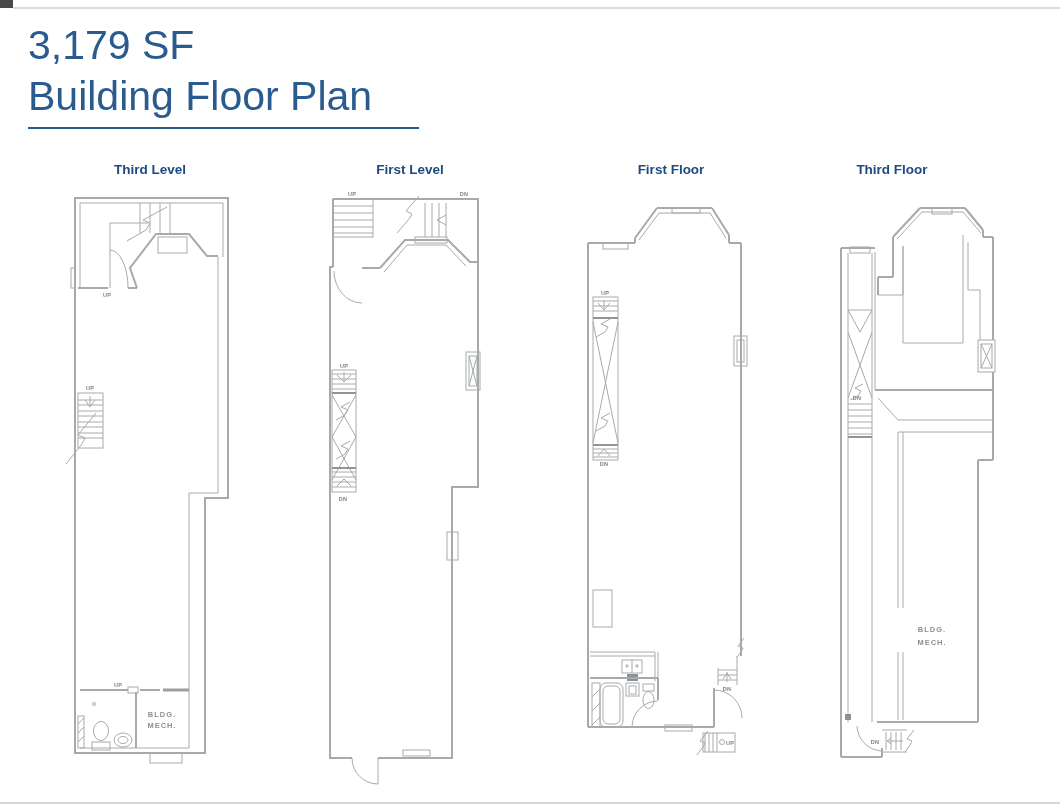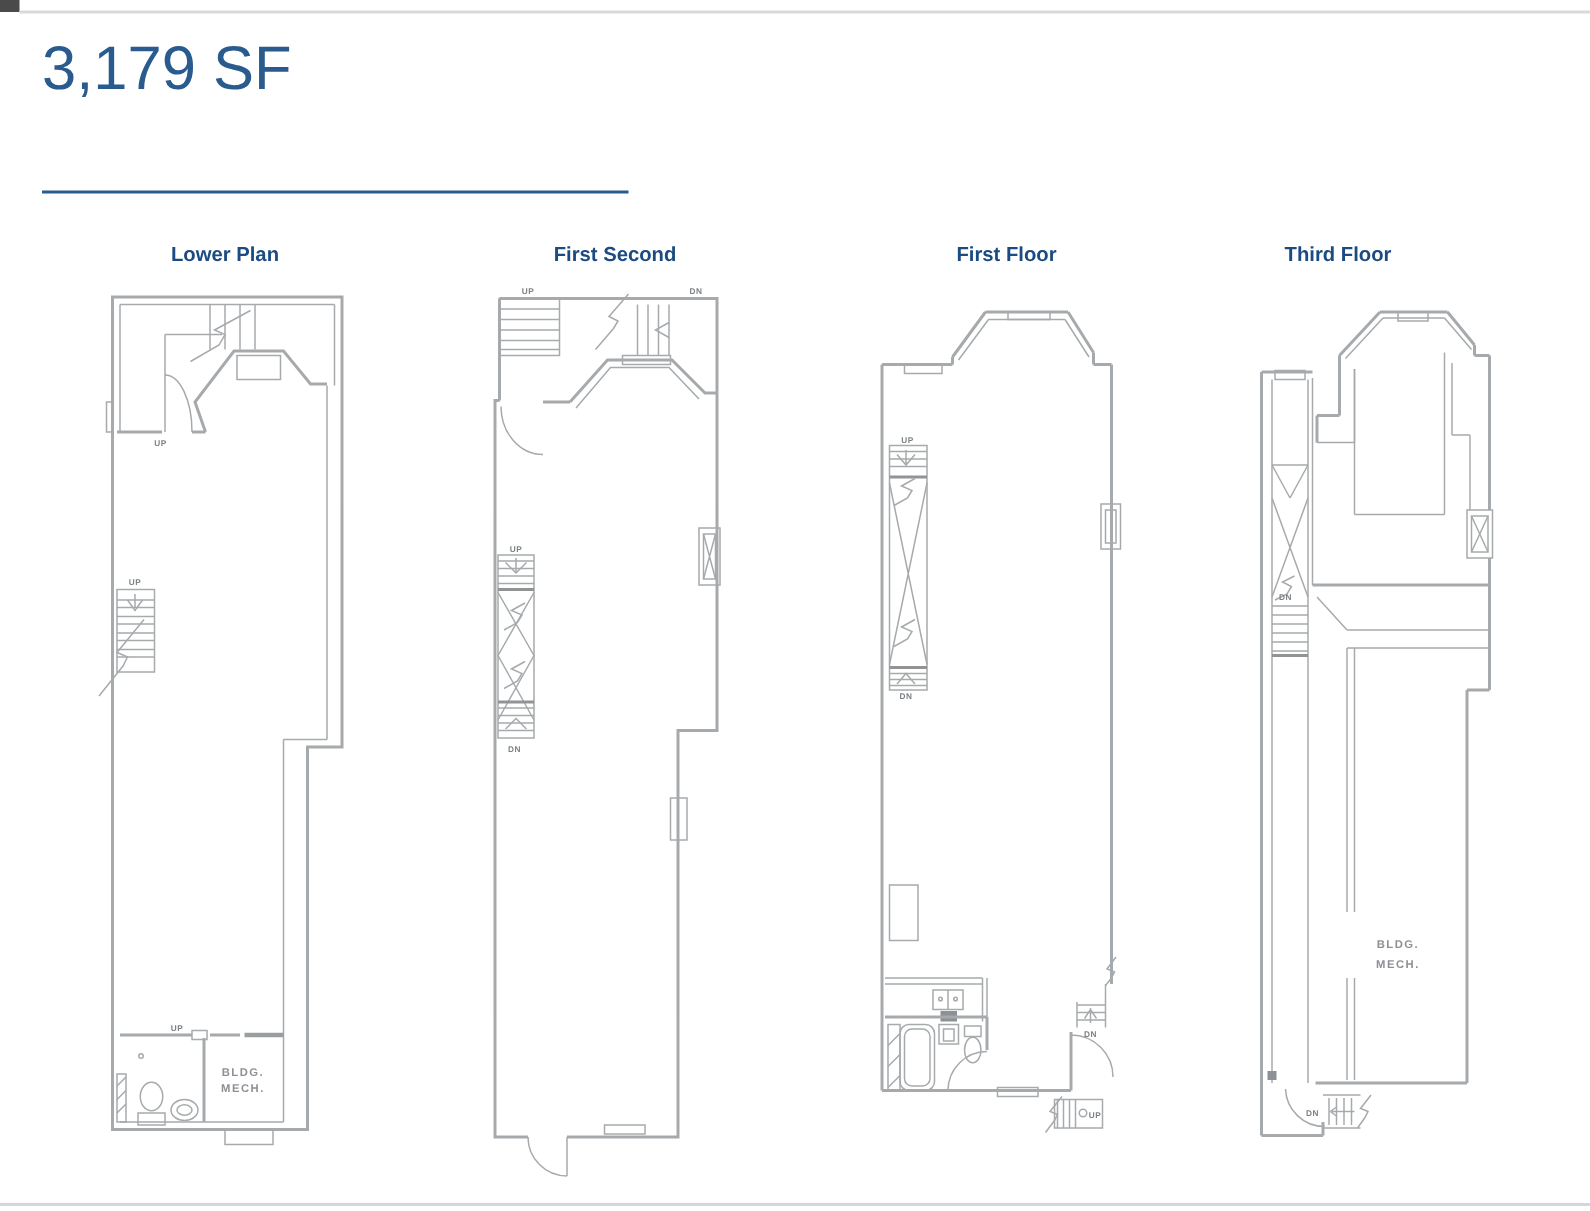--- a/index.html
+++ b/index.html
@@ -26,25 +26,26 @@
 </style>
 </head>
 <body>
 
 <div class="chrome-corner"></div>
 <div class="chrome-top"></div>
 <div class="chrome-bottom"></div>
 
 <div class="title-block">
   <div class="title-line">3,179 SF</div>
+  <div class="title-line">Building Floor Plan</div>
 </div>
 <div class="title-underline"></div>
 
-<div class="floor-label" style="left:80px">Lower Plan</div>
-<div class="floor-label" style="left:340px">First Second</div>
+<div class="floor-label" style="left:80px">Third Level</div>
+<div class="floor-label" style="left:340px">First Level</div>
 <div class="floor-label" style="left:601px">First Floor</div>
 <div class="floor-label" style="left:822px">Third Floor</div>
 
 <svg class="plan" style="left:58px;top:185px" width="186" height="600" viewBox="58 185 186 600">
   <g>
     <path class="w2" d="M75,198 H228 V498 H205 V753 H75 Z"></path>
     <path d="M80,203 H223 M80,203 V288 M223,203 V257"></path>
     <path class="w2" d="M78,288 H108 M128,288 H137"></path>
     <path class="w2" d="M137,288 L130,268 L156,234 H189 L207,256 H218"></path>
     <path d="M218,257 V493 M218,493 H189 M189,493 V748 M189,748 H80"></path>

